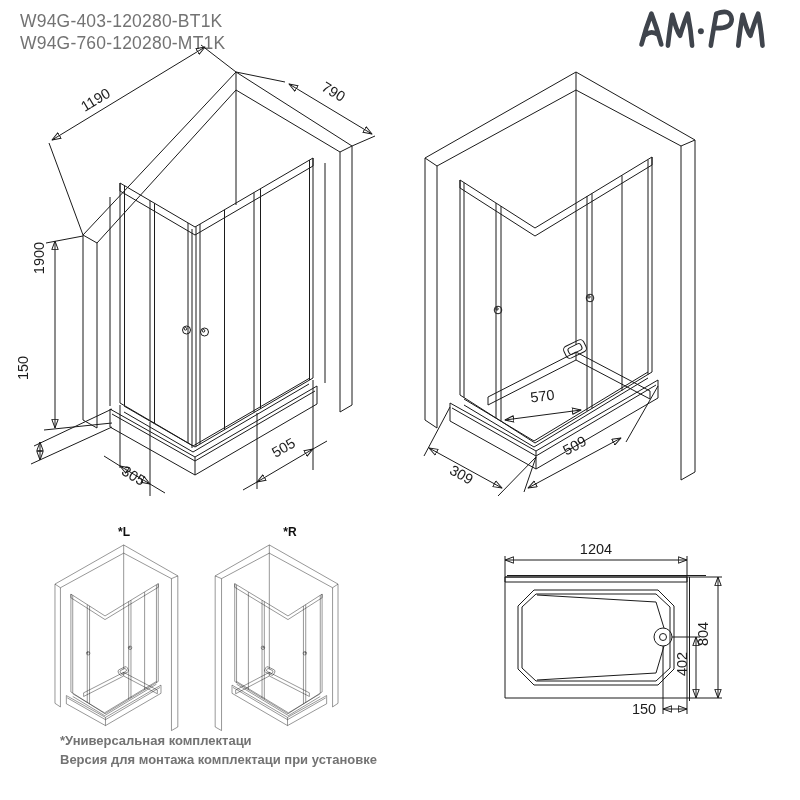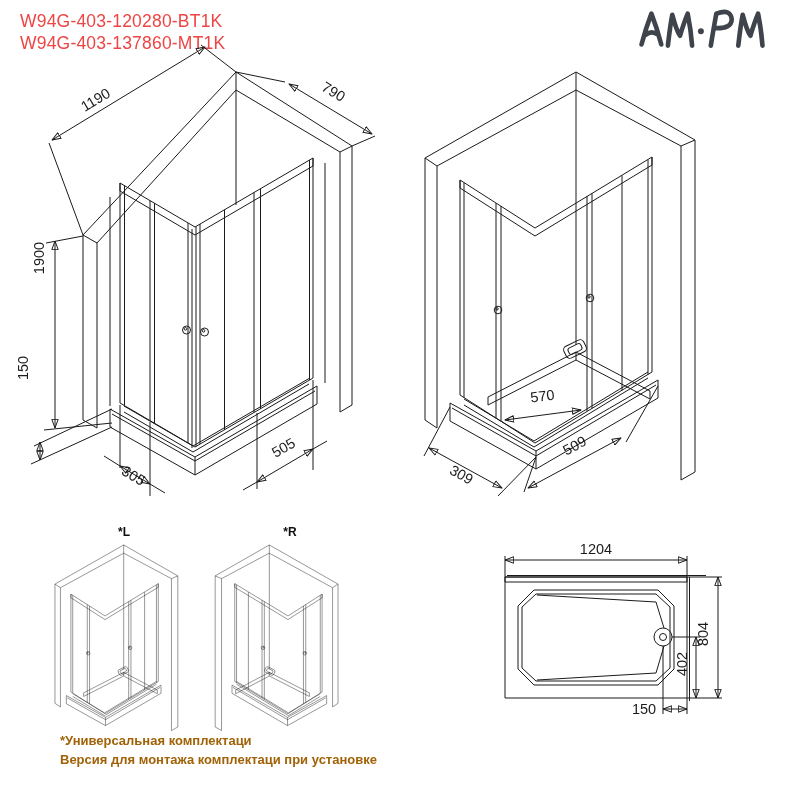--- a/index.html
+++ b/index.html
@@ -1,26 +1,26 @@
 <!DOCTYPE html>
 <html><head>
 <meta charset="utf-8">
 <style>
   html,body{margin:0;padding:0;background:#fff;}
   .page{position:relative;width:800px;height:800px;background:#ffffff;overflow:hidden;
         font-family:"Liberation Sans",sans-serif;color:#111;}
   .codes{position:absolute;left:20px;top:10px;font-size:17.5px;line-height:22px;
-         font-weight:400;letter-spacing:0.2px;color:#ef4444;}
+         font-weight:400;letter-spacing:0.2px;color:#737373;}
   .logo{position:absolute;left:632px;top:6px;width:140px;height:44px;}
   .logo .sr{font-size:0;position:absolute;}
   .vlabel{position:absolute;top:525px;width:40px;text-align:center;
           font-size:12px;font-weight:700;color:#0e0e0e;}
   #lblL{left:104px;} #lblR{left:270px;}
   .footnote{position:absolute;left:60px;top:731px;font-size:13px;font-weight:700;
-            line-height:19px;color:#a16207;}
+            line-height:19px;color:#737373;}
   svg.art{position:absolute;left:0;top:0;}
   svg.art path, svg.art line, svg.art polyline, svg.art rect, svg.art circle{
       stroke:#1b1b1b;fill:none;stroke-width:1;stroke-linejoin:round;}
   .w12{stroke-width:1.25;}
   .thin{stroke-width:0.8;stroke:#3a3a3a;}
   .thick{stroke-width:4.4;}
   .thick4{stroke-width:4;}
   .gray{stroke:#c2c2c2;stroke-width:2.6;}
   .dark{fill:#1b1b1b;stroke:none;}
   .white{fill:#ffffff;stroke:none;}
@@ -30,21 +30,21 @@
   .logo path{stroke:#3f444c;stroke-width:4.2;stroke-linecap:round;stroke-linejoin:round;fill:none;}
   .logo circle{fill:#3f444c;stroke:none;}
 </style>
 </head>
 <body>
 
 <div class="page">
 
   <div class="codes">
     <div>W94G-403-120280-BT1K</div>
-    <div>W94G-403-137860-MT1K</div>
+    <div>W94G-760-120280-MT1K</div>
   </div>
 
   <div class="logo">
     <span class="sr">AM·PM</span>
     <svg width="140" height="44" viewBox="0 0 124 40">
       <path d="M7,35 Q11,20 16,7 Q21,20 25,35 M11,26 Q16,22 22,26"></path>
       <path d="M31,36 Q33,18 35,8 Q39,23 42,27 Q46,14 49,7 Q52,22 53,36"></path>
       <circle cx="61" cy="23" r="2.7"></circle>
       <path d="M70,36 Q73,18 75,7 Q88,2 89,12 Q89,21 73,20"></path>
       <path d="M95,36 Q97,18 99,8 Q103,23 106,27 Q110,14 113,7 Q116,22 117,36"></path>

